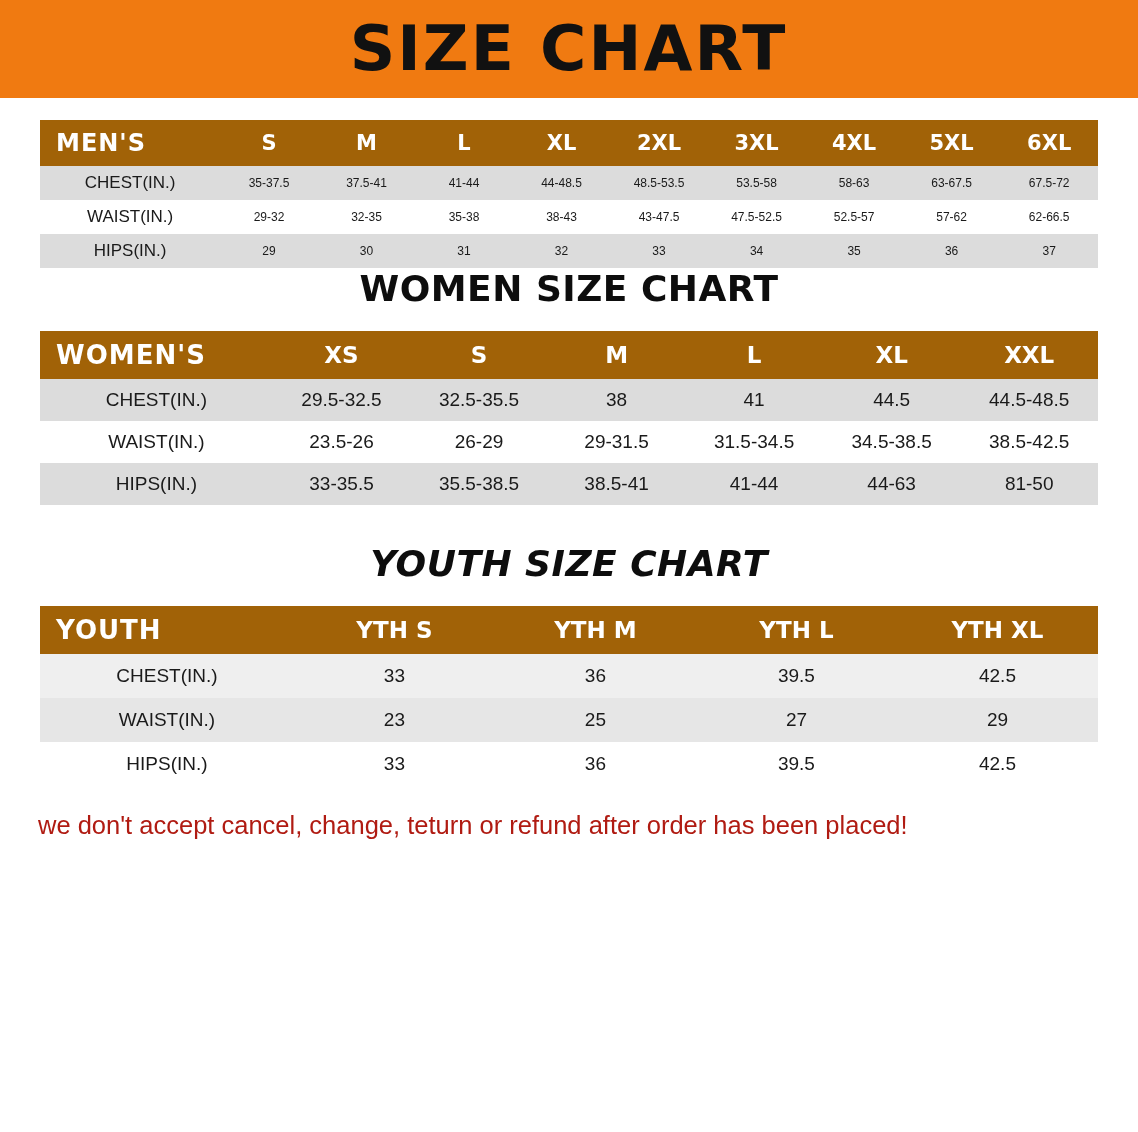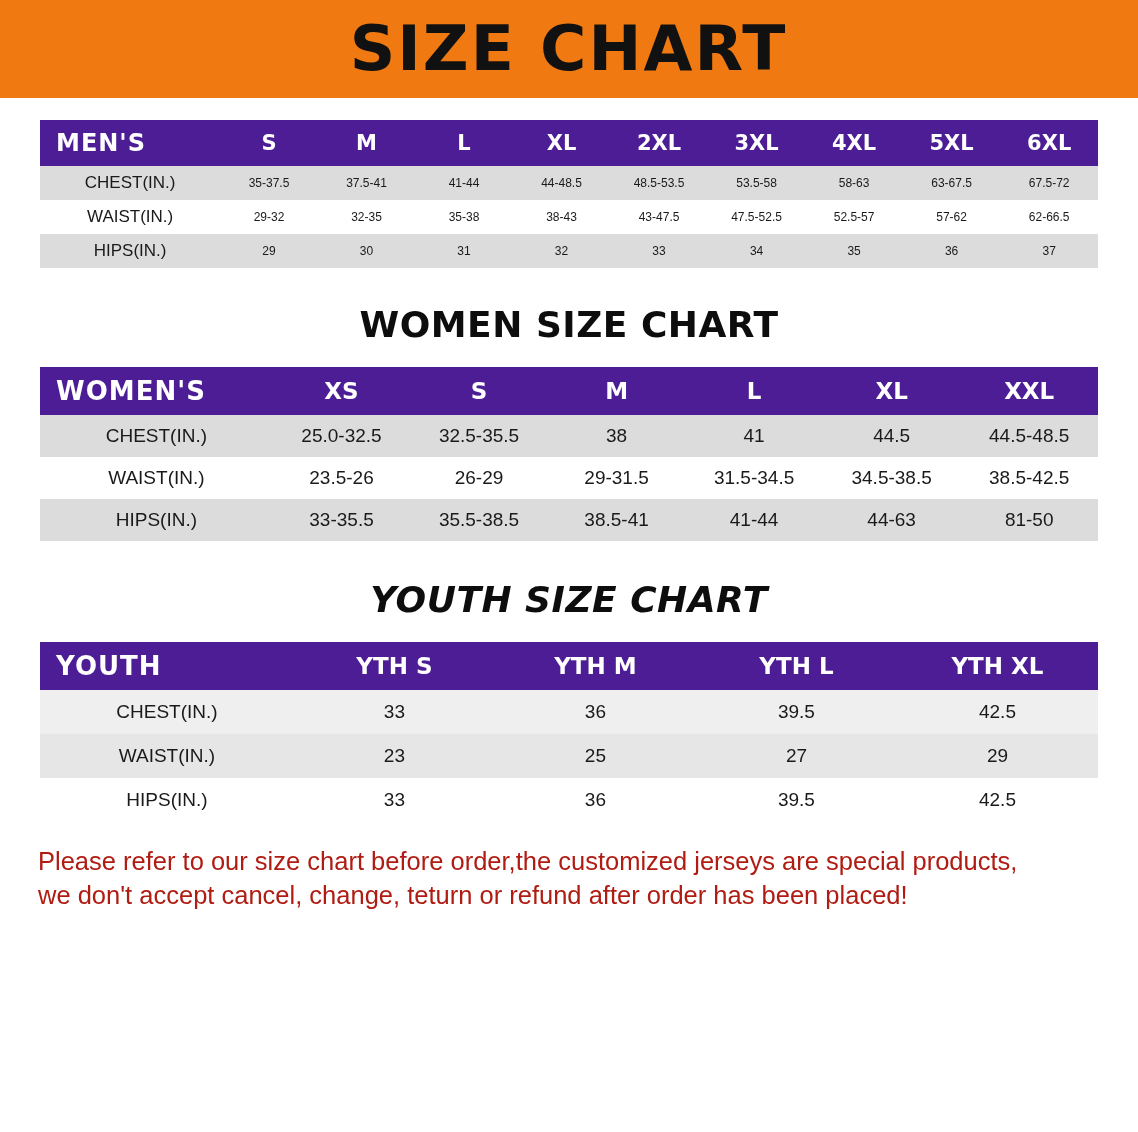--- a/index.html
+++ b/index.html
@@ -42,36 +42,36 @@
   
   .section-title {
     text-align: center;
     font-family: "DejaVu Sans", sans-serif;
     font-weight: bold;
     font-size: 36px;
     color: #0d0d0d;
     letter-spacing: 0.5px;
   }
   .st-man   { margin-top: 28px; }
-  .st-women { margin-top: 36px; }
+  .st-women { }
   .st-youth { margin-top: 38px; font-style: italic; }
 
   
   .tbl-wrap {
     padding: 0 40px;
     box-sizing: border-box;
   }
   table.sizechart {
     width: 100%;
     border-collapse: collapse;
     table-layout: fixed;
     font-family: "Liberation Sans", sans-serif;
   }
   table.sizechart tr.head {
-    background: #4c1d95;
+    background: #a16207;
     color: #ffffff;
   }
   table.sizechart tr.head th {
     font-family: "DejaVu Sans", sans-serif;
     font-weight: bold;
     text-align: center;
     padding: 9px 2px;
   }
   table.sizechart tr.head th.rowlabel {
     text-align: left;
@@ -223,21 +223,21 @@
         <th class="rowlabel">WOMEN'S</th>
         <th>XS</th>
         <th>S</th>
         <th>M</th>
         <th>L</th>
         <th>XL</th>
         <th>XXL</th>
       </tr>
       <tr class="r0">
         <td class="rowlabel">CHEST(IN.)</td>
-        <td>25.0-32.5</td>
+        <td>29.5-32.5</td>
         <td>32.5-35.5</td>
         <td>38</td>
         <td>41</td>
         <td>44.5</td>
         <td>44.5-48.5</td>
       </tr>
       <tr class="r1">
         <td class="rowlabel">WAIST(IN.)</td>
         <td>23.5-26</td>
         <td>26-29</td>
@@ -296,17 +296,16 @@
         <td>33</td>
         <td>36</td>
         <td>39.5</td>
         <td>42.5</td>
       </tr>
     </tbody>
       </table>
   </div>
 
   <div class="note">
-    <div>Please refer to our size chart before order,the customized jerseys are special products,</div>
     <div>we don't accept cancel, change, teturn or refund after order has been placed!</div>
   </div>
 
 </div>
 
 </body></html>

